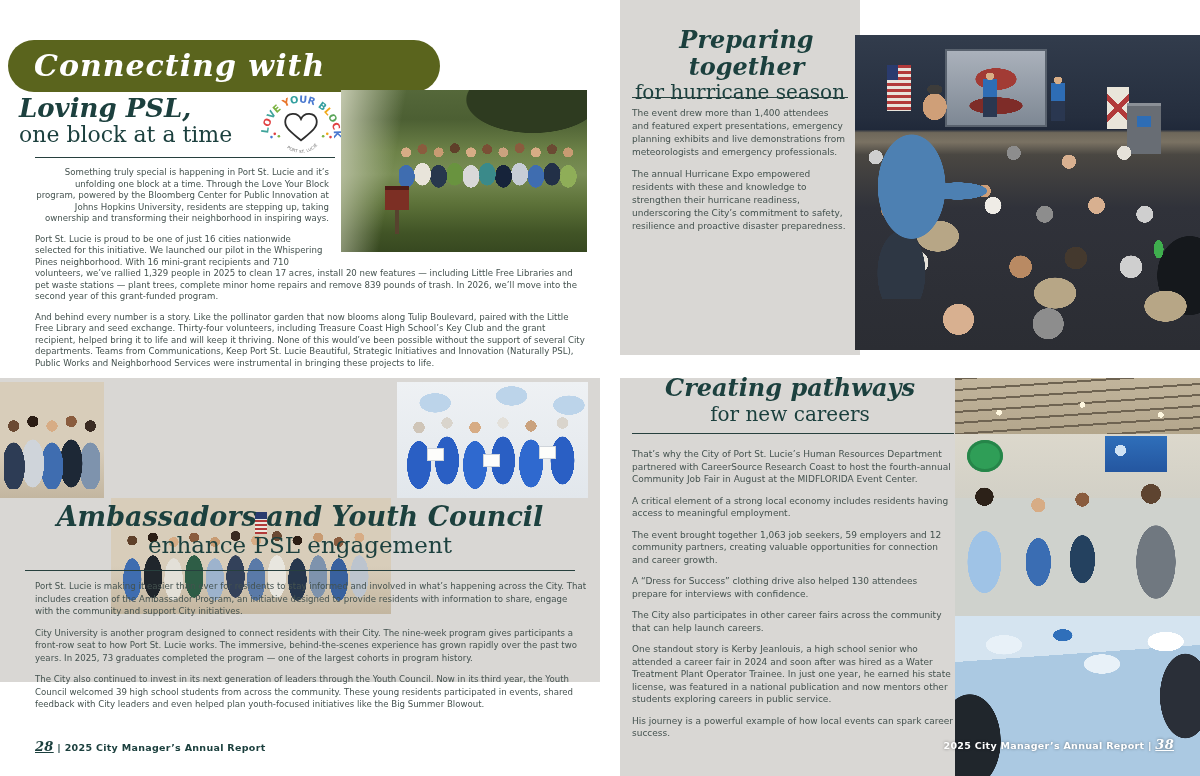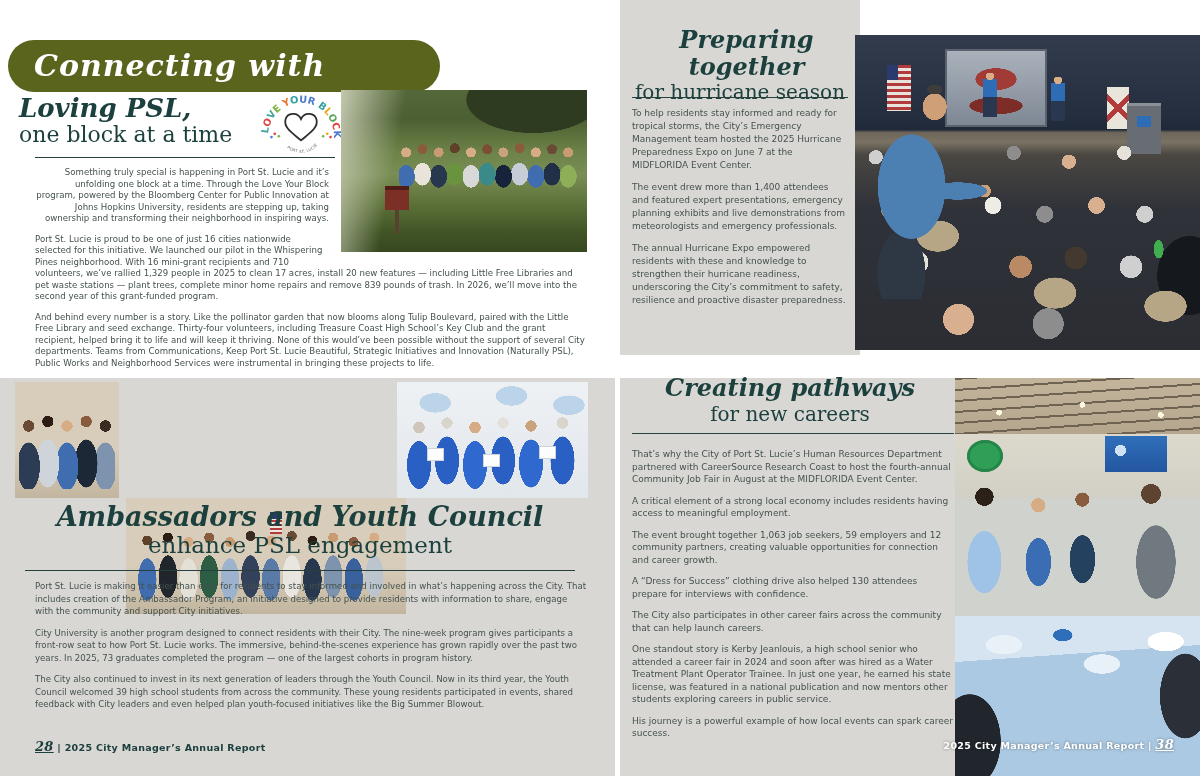--- a/index.html
+++ b/index.html
@@ -251,21 +251,21 @@
   <div class="abs bodytext sz-left" style="left:35px;top:90px;width:552px;">
     <div class="photo-lyb">
       <div class="abs lyb-crowd"></div>
       <div class="abs lyb-library"></div>
     </div>
     <p style="margin-top:77px;text-align:right;">Something truly special is happening in Port St. Lucie and it’s unfolding one block at a time. Through the Love Your Block program, powered by the Bloomberg Center for Public Innovation at Johns Hopkins University, residents are stepping up, taking ownership and transforming their neighborhood in inspiring ways.</p>
     <p>Port St. Lucie is proud to be one of just 16 cities nationwide selected for this initiative. We launched our pilot in the Whispering Pines neighborhood. With 16 mini-grant recipients and 710 volunteers, we’ve rallied 1,329 people in 2025 to clean 17 acres, install 20 new features — including Little Free Libraries and pet waste stations — plant trees, complete minor home repairs and remove 839 pounds of trash. In 2026, we’ll move into the second year of this grant-funded program.</p>
     <p>And behind every number is a story. Like the pollinator garden that now blooms along Tulip Boulevard, paired with the Little Free Library and seed exchange. Thirty-four volunteers, including Treasure Coast High School’s Key Club and the grant recipient, helped bring it to life and will keep it thriving. None of this would’ve been possible without the support of several City departments. Teams from Communications, Keep Port St. Lucie Beautiful, Strategic Initiatives and Innovation (Naturally PSL), Public Works and Neighborhood Services were instrumental in bringing these projects to life.</p>
   </div>
 
-  <div class="abs gray" style="left:0;top:378px;width:600px;height:398px;padding-left:15px;">
+  <div class="abs gray" style="left:0;top:378px;width:600px;height:304px;">
 
     <div class="strip room" style="left:0;width:104px;">
       <div class="crowd-generic crowdA"></div>
     </div>
     <div class="strip room" style="left:111px;width:280px;">
       <div class="flag-sm" style="left:144px;top:14px;"></div>
       <div class="crowd-generic crowdB"></div>
     </div>
     <div class="strip backdropC" style="left:397px;width:191px;">
       <div class="crowd-generic crowdC"></div>
@@ -293,21 +293,20 @@
     </div>
   </div>
 
   <div class="abs gray" style="left:620px;top:0;width:240px;height:355px;">
     <div class="abs center" style="left:0;top:26px;width:240px;">
       <div class="h1a" style="font-size:24px;line-height:27px;padding-left:13px;">Preparing together</div>
       <div class="h1b" style="font-size:20px;line-height:24px;">for hurricane season</div>
     </div>
     <div class="abs rule" style="left:12px;top:97px;width:216px;"></div>
     <div class="abs bodytext sz-hur" style="left:12px;top:107px;width:216px;">
-      <p>To help residents stay informed and ready for tropical storms, the City’s Emergency Management team hosted the 2025 Hurricane Preparedness Expo on June 7 at the MIDFLORIDA Event Center.</p>
       <p>The event drew more than 1,400 attendees and featured expert presentations, emergency planning exhibits and live demonstrations from meteorologists and emergency professionals.</p>
       <p>The annual Hurricane Expo empowered residents with these and knowledge to strengthen their hurricane readiness, underscoring the City’s commitment to safety, resilience and proactive disaster preparedness.</p>
     </div>
   </div>
 
   <div class="abs photo-hx">
     <div class="abs hx-screen"></div>
     <div class="abs hx-flag-us"></div>
     <div class="abs hx-flag-fl"></div>
     <div class="abs hx-presenter" style="left:128px;top:38px;"></div>

